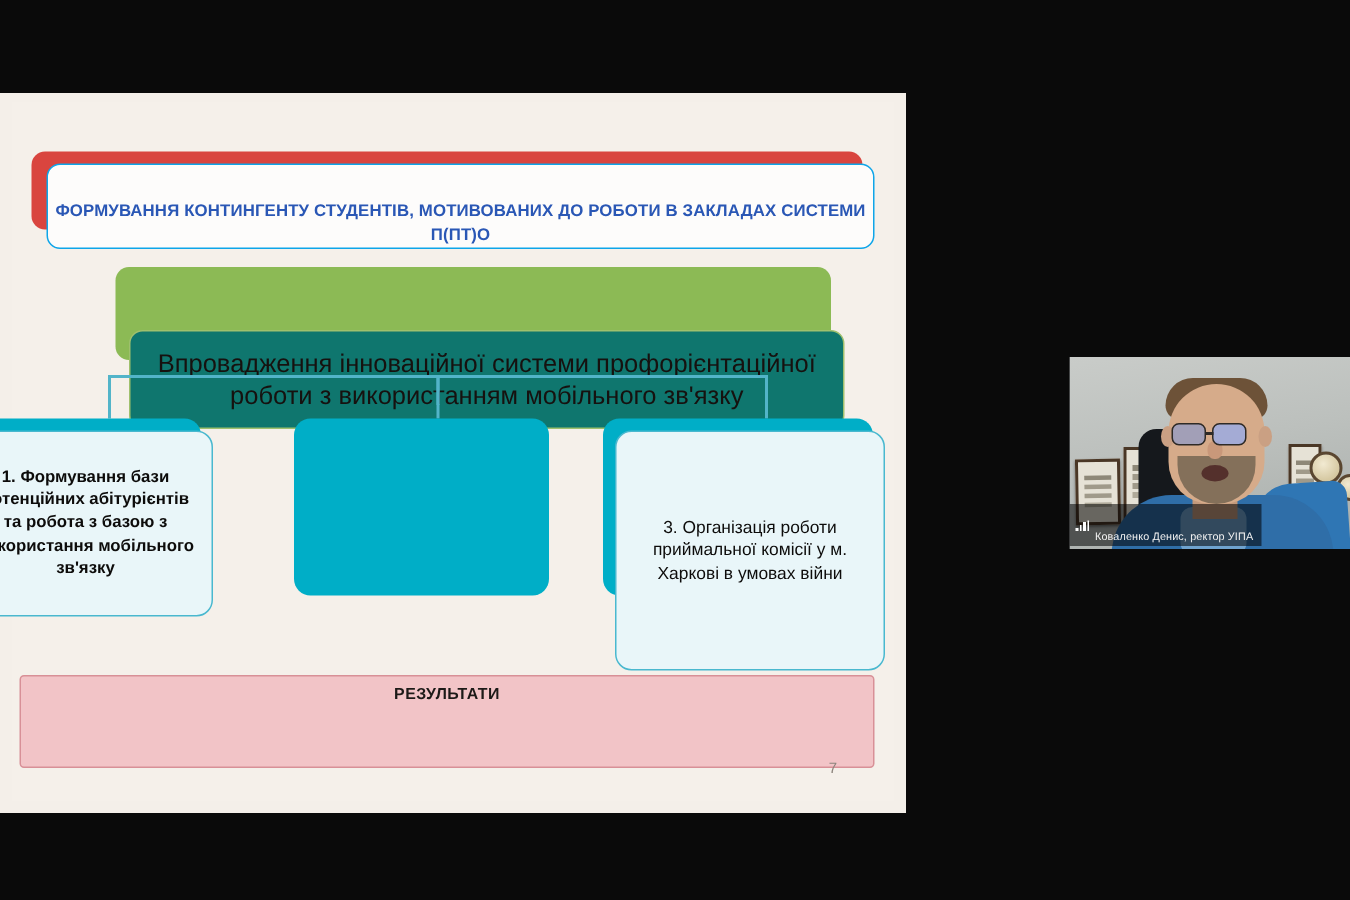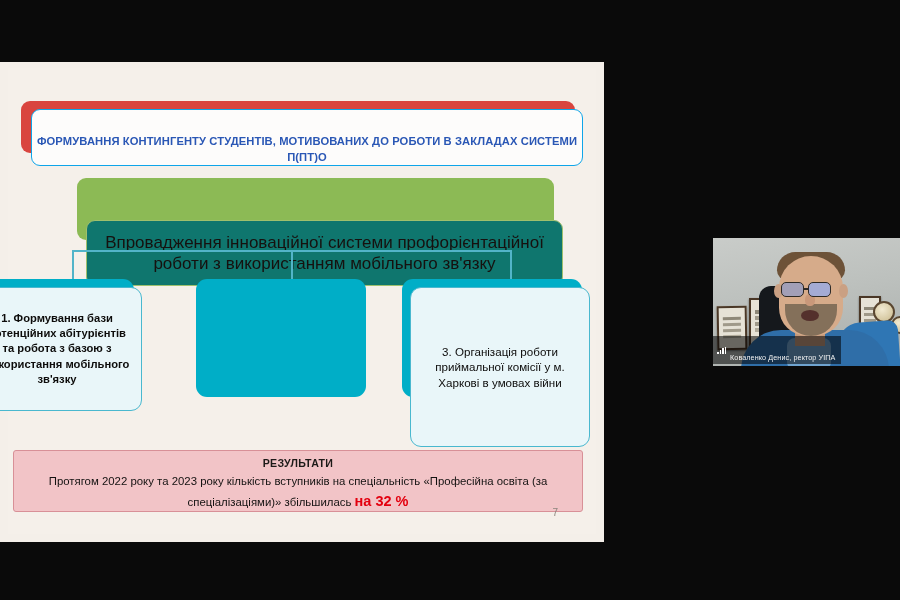--- a/index.html
+++ b/index.html
@@ -310,21 +310,20 @@
 
       <div class="box-shadow" id="b2s"></div>
 
       <div class="box-shadow" id="b3s"></div>
       <div class="box-card" id="b3c">
         <div class="box-text">3. Організація роботи приймальної комісії у м. Харкові в умовах війни</div>
       </div>
 
       <div class="results">
         <div class="results-title">РЕЗУЛЬТАТИ</div>
-        <div class="results-body"><span>Протягом 2022 року та 2023 року кількість вступників на спеціальність «Професійна освіта (за спеціалізаціями)» збільшилась </span><span class="results-hl">на 32 %</span></div>
       </div>
 
       <div class="page-num">7</div>
     </div>
   </div>
 
   <div id="video-tile">
     <div class="v-wall"></div>
     <div class="cert" id="cert1"></div>
     <div class="cert" id="cert2"></div>

